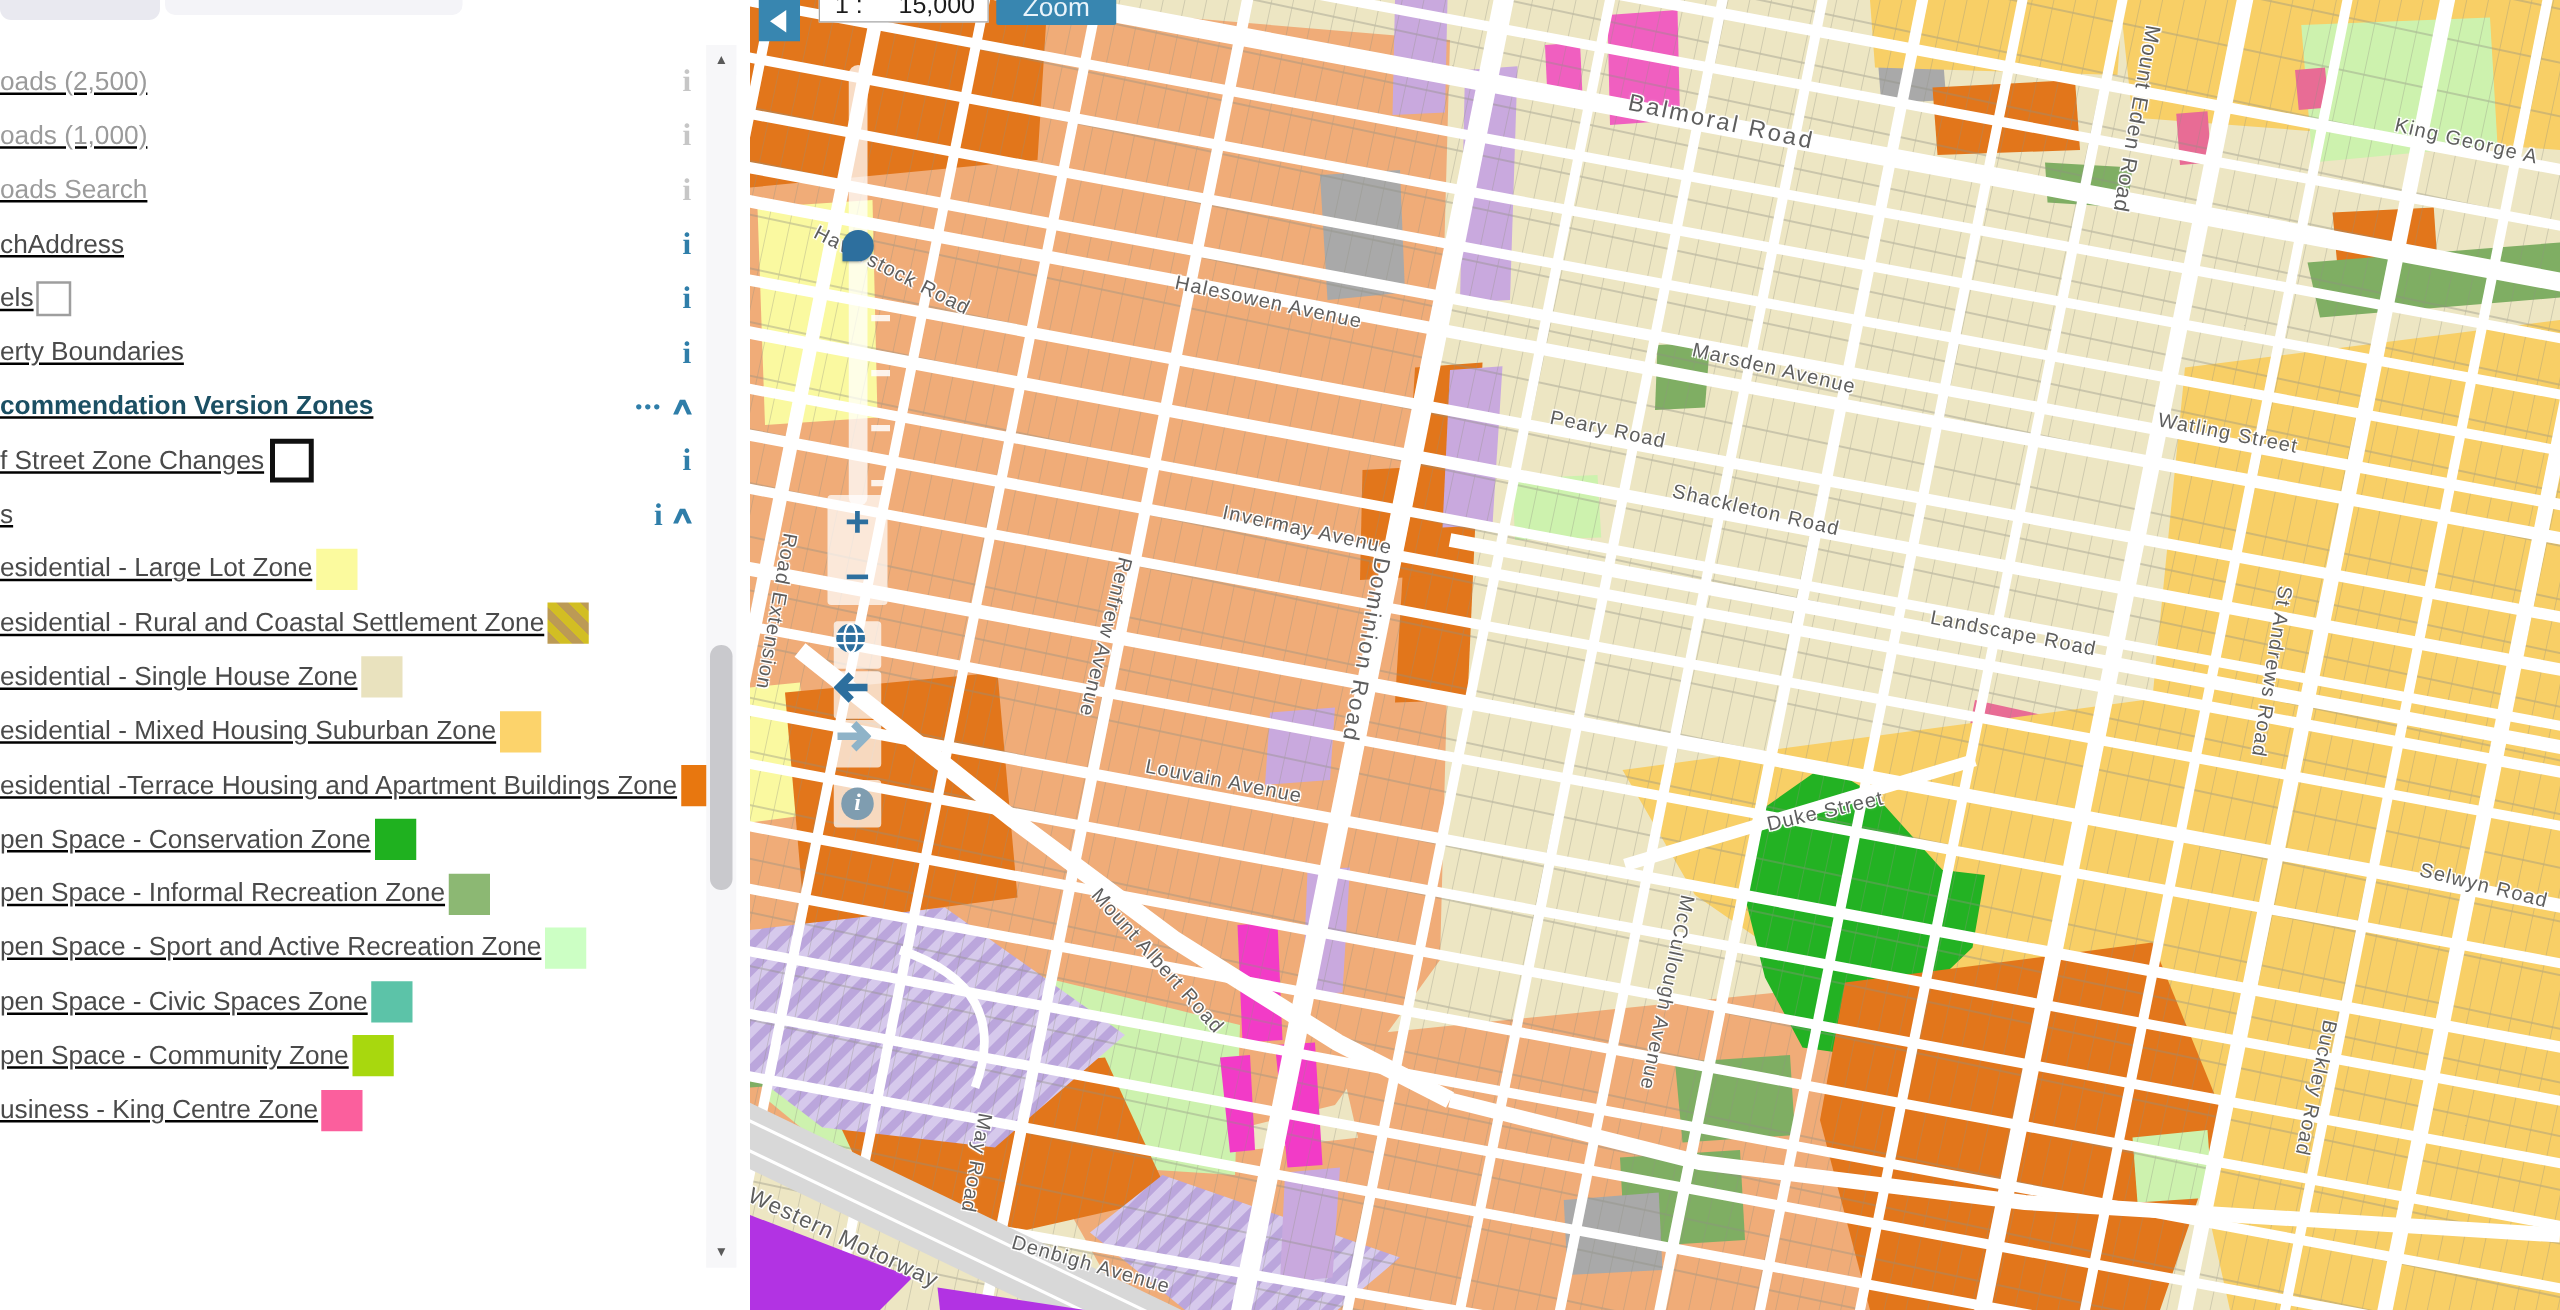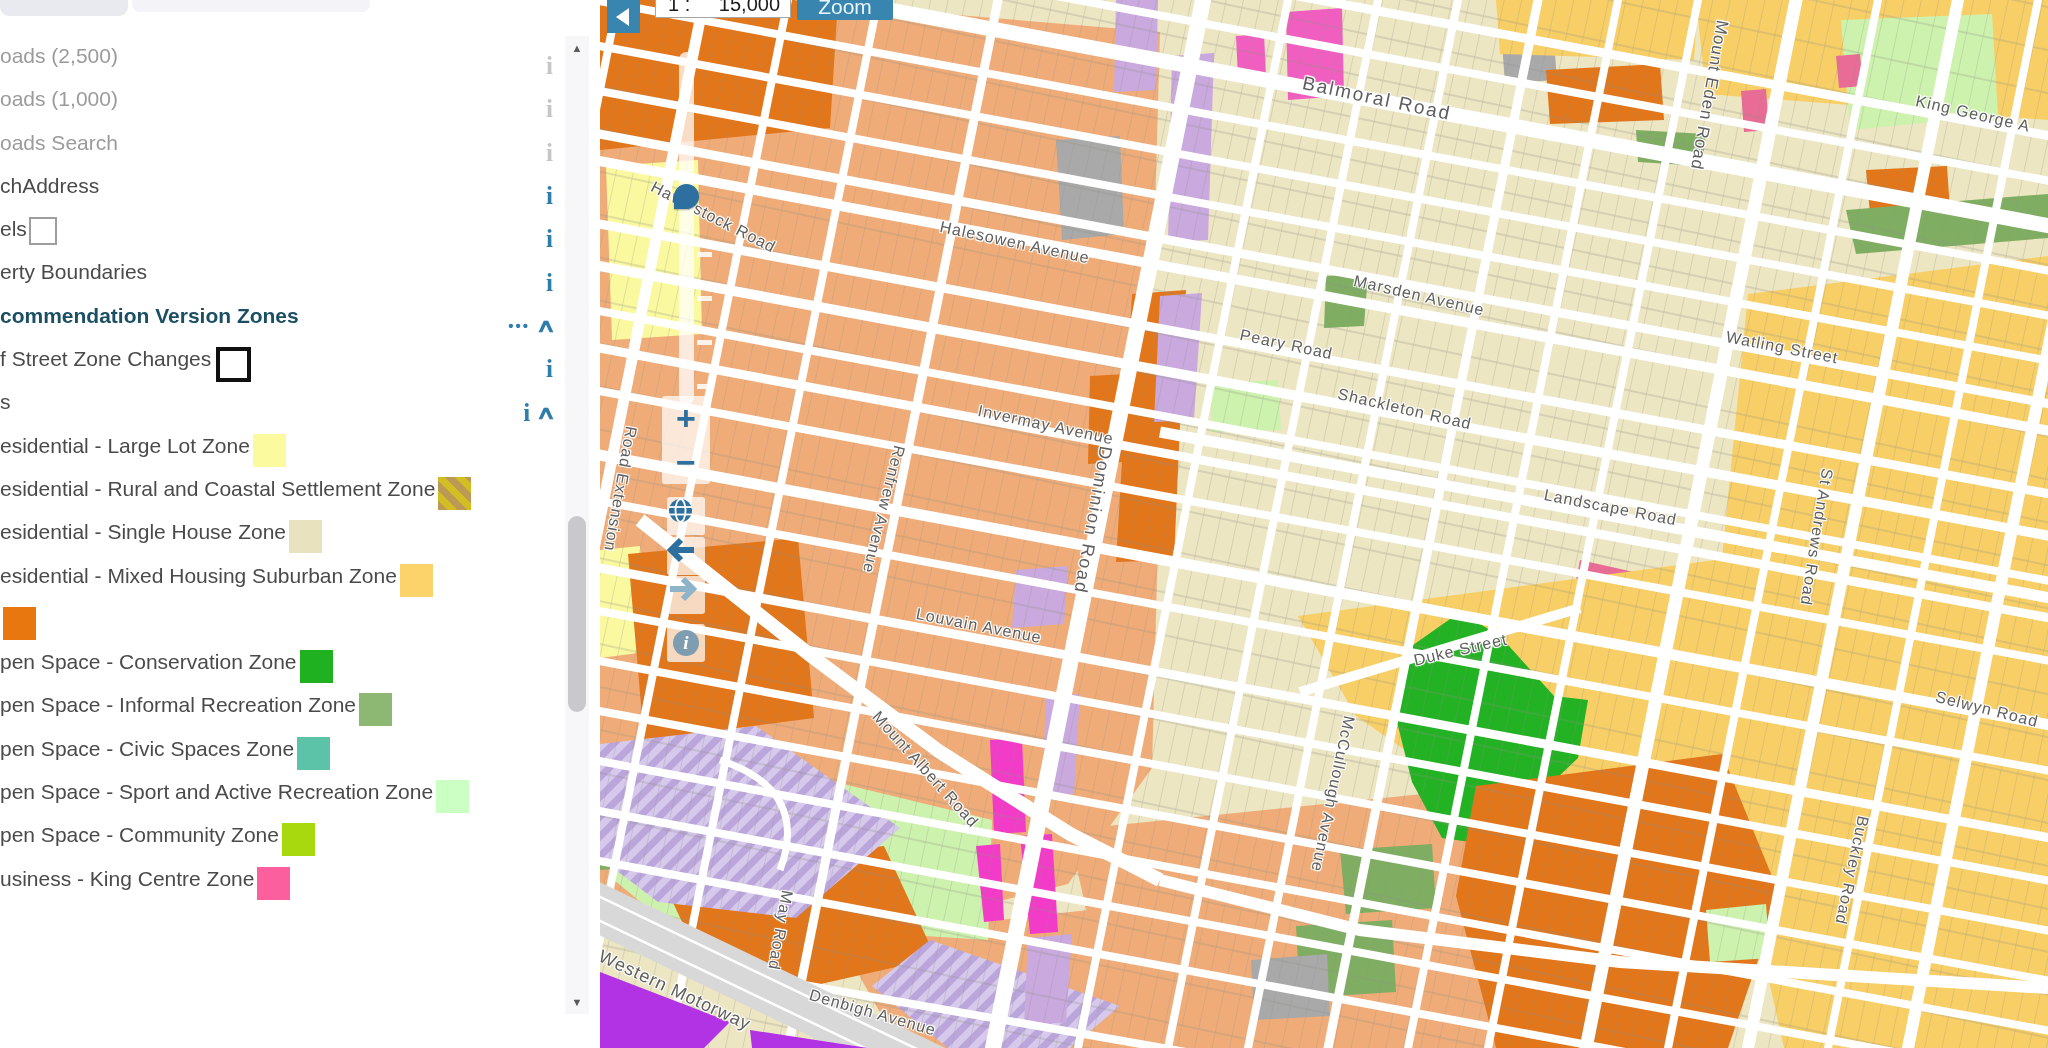--- a/index.html
+++ b/index.html
@@ -6,21 +6,21 @@
   #app{position:relative;width:2048px;height:1048px;overflow:hidden;background:#fff;
        font-family:"Liberation Sans",sans-serif;}
 
   
   #sidebar{position:absolute;left:0;top:0;width:600px;height:1048px;background:#fff;overflow:hidden;}
   .tab-remnant{position:absolute;top:0;}
   #tab-remnant-1{left:0;width:128px;height:16px;background:#e9e9f0;border-radius:0 0 9px 9px;}
   #tab-remnant-2{left:132px;width:238px;height:12px;background:#f4f4f8;border-radius:0 0 8px 8px;}
 
   #layer-list{position:absolute;left:0;top:44px;width:565px;}
-  .row{position:relative;height:43.3px;display:flex;align-items:flex-start;white-space:nowrap;}
+  .row{position:relative;height:43.3px;display:flex;align-items:center;white-space:nowrap;text-decoration:underline;}
   .row .lbl{font-size:21px;color:#4a4a4a;}
   .row.disabled .lbl{color:#9b9b9b;}
   .row.group .lbl{color:#1b4f63;font-weight:bold;}
   .swatch{display:inline-block;width:33px;height:33px;margin-left:3px;flex:none;}
   .oos-swatch{width:27px;height:27px;border:4px solid #101010;background:#fff;margin-left:5px;}
   .checkbox{display:inline-block;width:24px;height:24px;border:2px solid #9e9e9e;background:#fff;margin-left:2px;flex:none;}
   .icons{position:absolute;right:12px;top:0;height:100%;display:flex;align-items:center;gap:9px;}
   .info-i{font-family:"Liberation Serif",serif;font-weight:bold;font-size:25px;line-height:1;color:#2f7ea9;}
   .info-i.gray{color:#c6c6c6;}
   .dots{color:#2f7ea9;font-weight:bold;font-size:15px;letter-spacing:2px;}
@@ -143,37 +143,38 @@
         </div>
         <div class="row">
           <span class="lbl">esidential - Single House Zone</span>
           <span class="swatch" style="background: rgb(233, 226, 190);"></span>
         </div>
         <div class="row">
           <span class="lbl">esidential - Mixed Housing Suburban Zone</span>
           <span class="swatch" style="background: rgb(252, 211, 107);"></span>
         </div>
         <div class="row">
+          <span class="lbl">esidential -Terrace Housing and Apartment Buildings Zone</span>
           <span class="swatch" style="background: rgb(232, 119, 15);"></span>
         </div>
         <div class="row">
           <span class="lbl">pen Space - Conservation Zone</span>
           <span class="swatch" style="background: rgb(31, 177, 31);"></span>
         </div>
         <div class="row">
           <span class="lbl">pen Space - Informal Recreation Zone</span>
           <span class="swatch" style="background: rgb(140, 184, 115);"></span>
         </div>
         <div class="row">
+          <span class="lbl">pen Space - Sport and Active Recreation Zone</span>
+          <span class="swatch" style="background: rgb(204, 255, 196);"></span>
+        </div>
+        <div class="row">
           <span class="lbl">pen Space - Civic Spaces Zone</span>
           <span class="swatch" style="background: rgb(92, 195, 168);"></span>
-        </div>
-        <div class="row">
-          <span class="lbl">pen Space - Sport and Active Recreation Zone</span>
-          <span class="swatch" style="background: rgb(204, 255, 196);"></span>
         </div>
         <div class="row">
           <span class="lbl">pen Space - Community Zone</span>
           <span class="swatch" style="background: rgb(168, 216, 14);"></span>
         </div>
         <div class="row">
           <span class="lbl">usiness - King Centre Zone</span>
           <span class="swatch" style="background: rgb(251, 95, 157);"></span>
         </div>
       </div>

